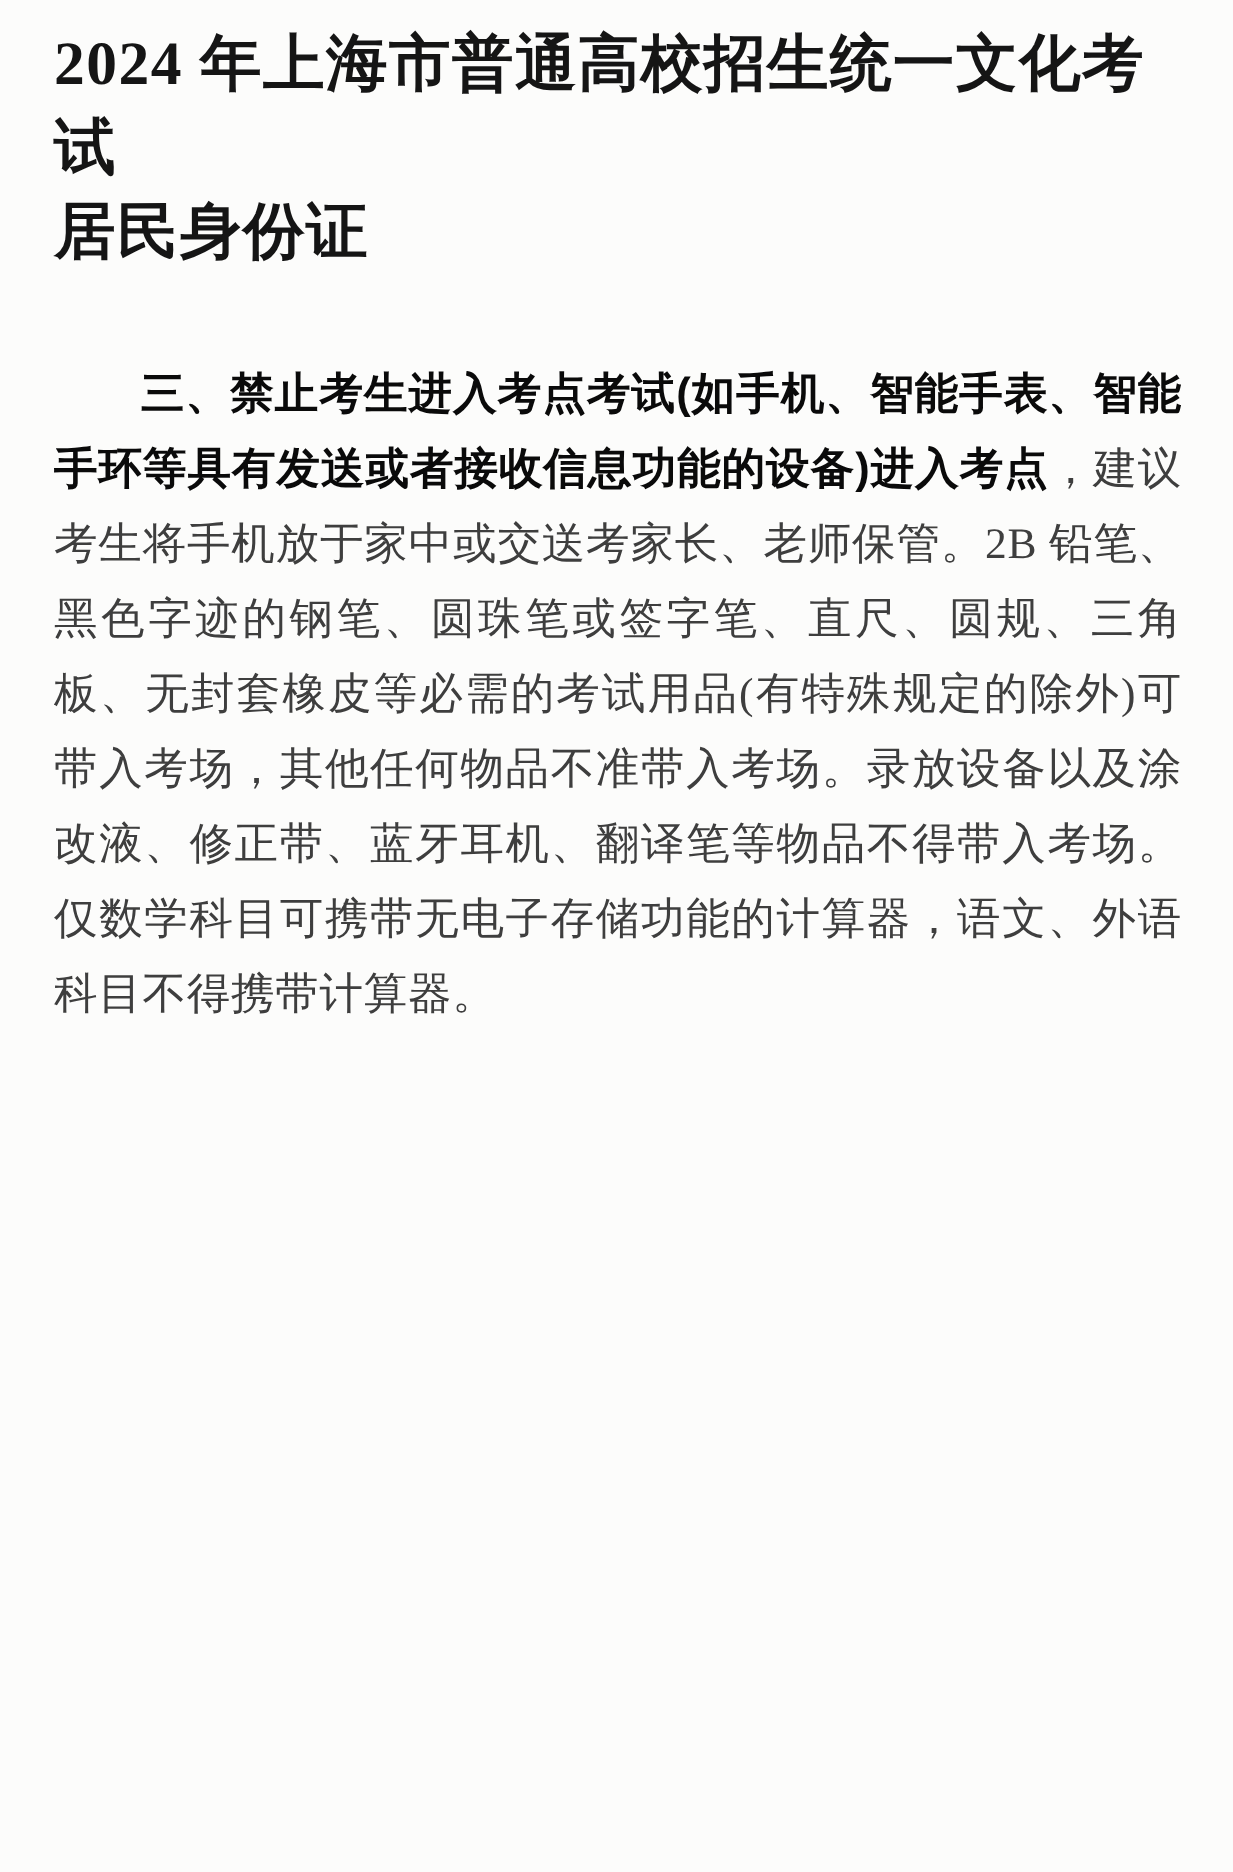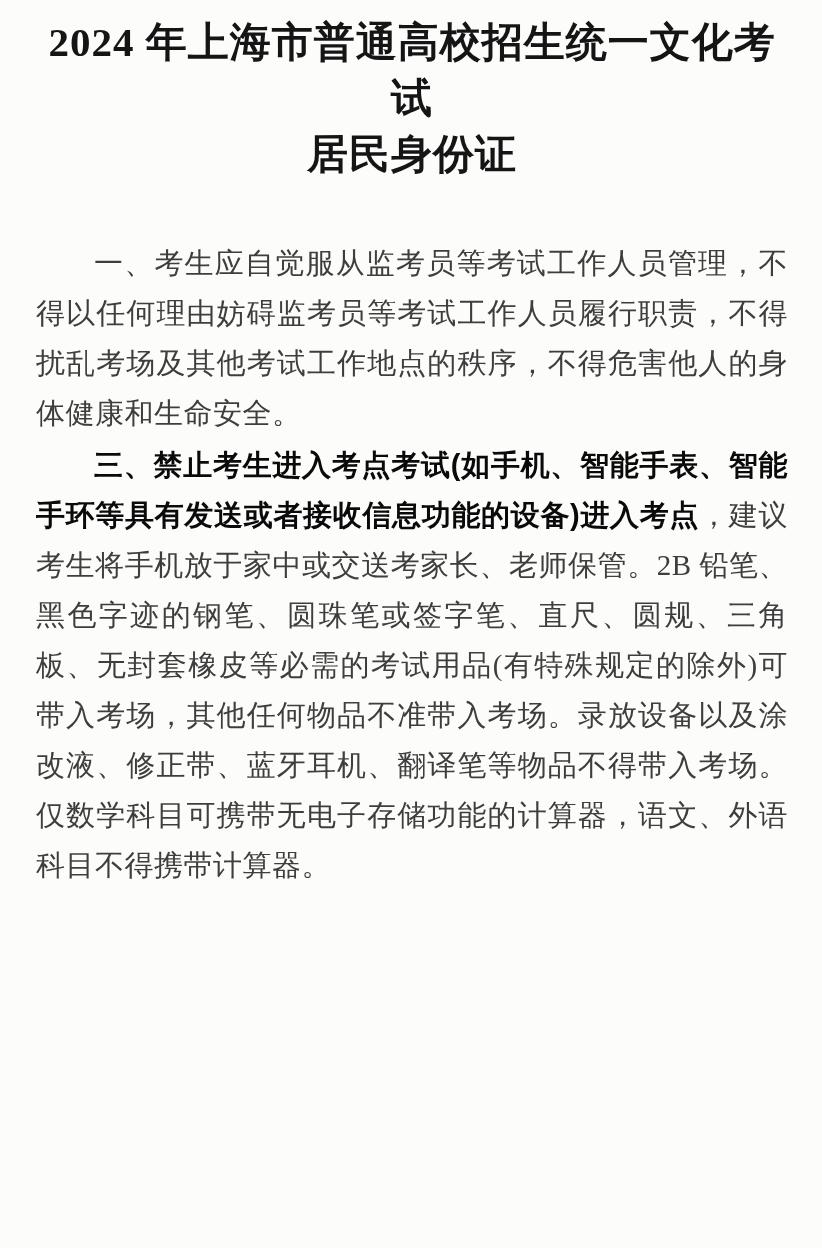--- a/index.html
+++ b/index.html
@@ -16,21 +16,20 @@
     overflow: hidden;
     box-sizing: border-box;
     padding: 14px 34px 0 36px;
   }
   .doc-title {
     font-family: "Liberation Serif", "DejaVu Serif", serif;
     font-weight: bold;
     font-size: 41px;
     line-height: 56px;
     letter-spacing: 1px;
-    text-align: center;
     color: #151515;
     margin: 0 0 56px 0;
   }
   .doc-body {
     font-family: "Liberation Serif", "DejaVu Serif", serif;
     font-size: 29px;
     line-height: 50px;
     letter-spacing: 0.5px;
     color: #3e3e3e;
     text-align: justify;
@@ -47,16 +46,15 @@
 </style>
 </head>
 <body>
 
 <div class="page">
   <h1 class="doc-title">
     <span>2024 年上海市普通高校招生统一文化考试</span><br>
     <span>居民身份证</span>
   </h1>
   <div class="doc-body">
-      <p><span class="run-regular">一、考生应自觉服从监考员等考试工作人员管理，不得以任何理由妨碍监考员等考试工作人员履行职责，不得扰乱考场及其他考试工作地点的秩序，不得危害他人的身体健康和生命安全。</span></p>
       <p><span class="run-bold">三、禁止考生进入考点考试(如手机、智能手表、智能手环等具有发送或者接收信息功能的设备)进入考点</span><span class="run-regular">，建议考生将手机放于家中或交送考家长、老师保管。2B 铅笔、黑色字迹的钢笔、圆珠笔或签字笔、直尺、圆规、三角板、无封套橡皮等必需的考试用品(有特殊规定的除外)可带入考场，其他任何物品不准带入考场。录放设备以及涂改液、修正带、蓝牙耳机、翻译笔等物品不得带入考场。仅数学科目可携带无电子存储功能的计算器，语文、外语科目不得携带计算器。</span></p>
     </div>
 </div>
 
 </body></html>

